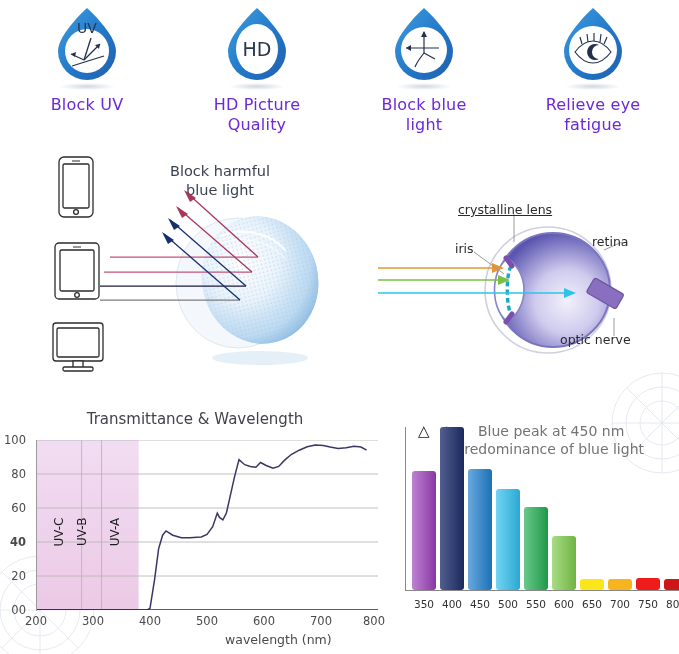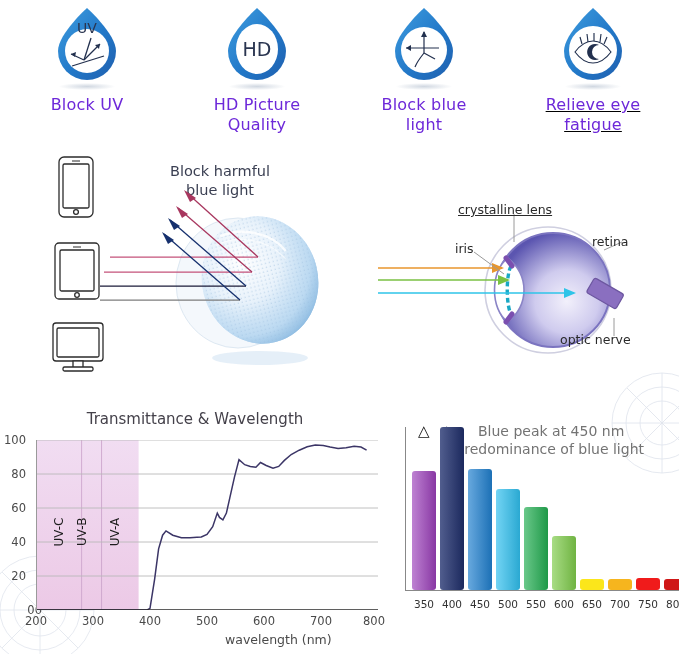--- a/index.html
+++ b/index.html
@@ -144,21 +144,21 @@
           <path d="M45 4 C45 4 74 30 74 47 A29 29 0 1 1 16 47 C16 30 45 4 45 4 Z" fill="url(#dropg2)"></path>
           <ellipse cx="45" cy="45" rx="21" ry="25" fill="#ffffff"></ellipse>
           <text x="45" y="52" font-family="DejaVu Sans, sans-serif" font-size="19" fill="#2a3550" text-anchor="middle">HD</text>
         </svg>
         <div class="feat-shadow"></div>
       </div>
       <div class="feat-label" style="white-space:pre-line;">HD Picture
 Quality</div>
     </div>
 
-    <div class="feature" style="left:508px;text-decoration:underline;">
+    <div class="feature" style="left:508px;">
       <div class="feat-icon-wrap">
         <svg width="90" height="82" viewBox="0 0 90 82">
           <defs>
             <linearGradient id="dropg4" x1="0" y1="0" x2="1" y2="1">
               <stop offset="0%" stop-color="#3f9ee0"></stop>
                 <stop offset="55%" stop-color="#2278c8"></stop>
                 <stop offset="100%" stop-color="#1f5fae"></stop>
             </linearGradient>
           </defs>
           <path d="M45 4 C45 4 74 30 74 47 A29 29 0 1 1 16 47 C16 30 45 4 45 4 Z" fill="url(#dropg4)"></path>
@@ -334,23 +334,23 @@
           <line x1="97" y1="23" x2="27" y2="93"></line>
       </g>
     </svg>
 
     <div>
       <div class="chart-title">Transmittance &amp; Wavelength</div>
 
       <div class="y-tick" style="top:40px;left:0;">100</div>
       <div class="y-tick" style="top:74px;left:0;">80</div>
       <div class="y-tick" style="top:108px;left:0;">60</div>
-      <div class="y-tick" style="top:142px;left:0;">40</div>
+      <div class="y-tick" style="top:142px;left:0;font-weight:bold;">40</div>
       <div class="y-tick" style="top:176px;left:0;">20</div>
-      <div class="y-tick" style="top:210px;left:16px;">00</div>
+      <div class="y-tick" style="top:210px;left:0;">00</div>
 
       <svg style="position:absolute;left:36px;top:40px;" width="342" height="170" viewBox="0 0 342 170" preserveAspectRatio="none">
 
         <defs>
           <linearGradient id="uvgrad" x1="0" y1="0" x2="0" y2="1">
             <stop offset="0%" stop-color="#f1ddf2"></stop>
             <stop offset="100%" stop-color="#ecc9e6"></stop>
           </linearGradient>
         </defs>
         <rect x="0" y="0" width="45.6" height="170" fill="url(#uvgrad)"></rect>

